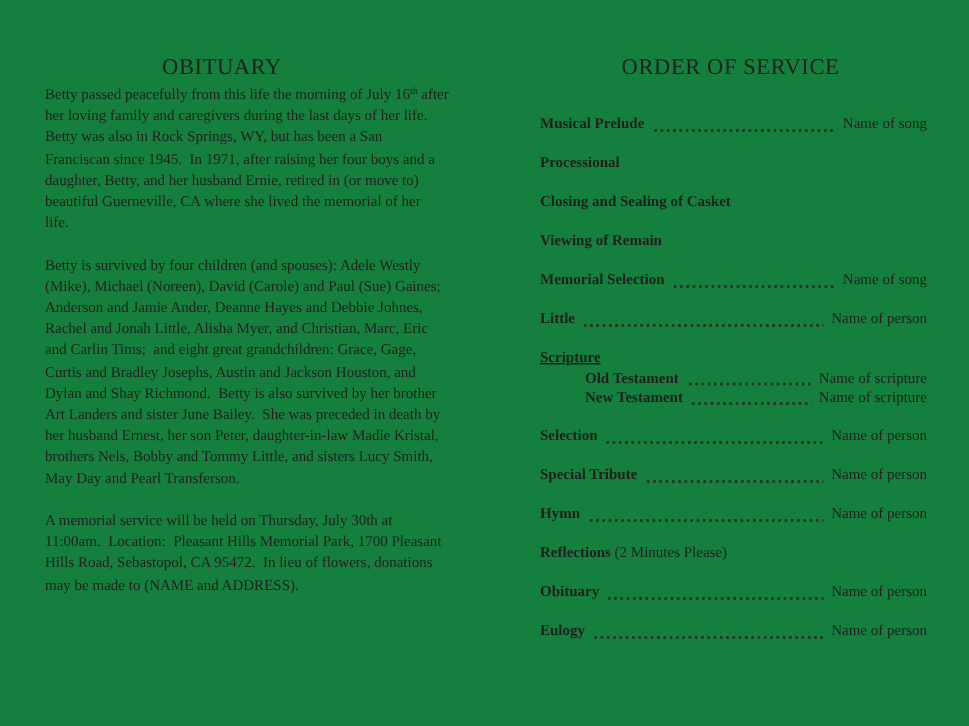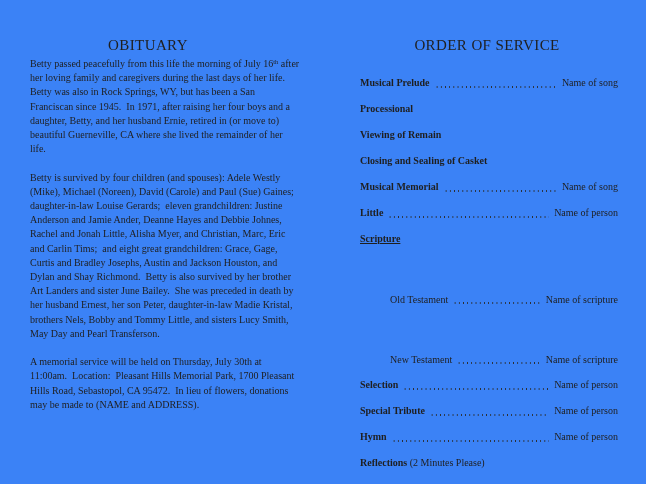--- a/index.html
+++ b/index.html
@@ -1,20 +1,20 @@
 <!DOCTYPE html>
 <html><head>
 <meta charset="utf-8">
 <style>
   html, body { margin: 0; padding: 0; }
   .page {
     position: relative;
     width: 646px;
     height: 484px;
-    background: #3b82f6;
+    background: #15803d;
     color: #1F1F1F;
     font-family: "Liberation Serif", "DejaVu Serif", serif;
     overflow: hidden;
   }
   .section-title {
     position: absolute;
     top: 37px;
     transform: translateX(-50%);
     font-size: 15px;
     font-weight: 400;
@@ -49,21 +49,21 @@
   .srow {
     display: flex;
     align-items: baseline;
     line-height: 14px;
     margin-bottom: 12px;
   }
   .srow.has-sub { margin-bottom: 0; text-decoration: underline; }
   .subwrap { margin-bottom: 12px; }
   .subwrap .srow { margin-bottom: 0; line-height: 13px; padding-left: 30px; }
   .slabel { font-weight: 700; white-space: pre; }
-  .slabel.reg { font-weight: 400; margin-top: 47px; }
+  .slabel.reg { font-weight: 700; }
   .suffix { font-weight: 400; white-space: pre; }
   .svalue { white-space: pre; }
   .leader {
     flex: 1;
     height: 1.8px;
     align-self: flex-end;
     margin: 0 5px 2.5px 5px;
     background-image: radial-gradient(circle, #2B2B2B 0.8px, transparent 0.95px);
     background-size: 4.2px 1.8px;
     background-repeat: repeat-x;
@@ -79,27 +79,26 @@
 
   <div id="os-title" class="section-title">ORDER OF SERVICE</div>
 
   <div class="ob-text">
       <div class="para">
         <div class="line">Betty passed peacefully from this life the morning of July 16<sup>th</sup> after</div>
         <div class="line">her loving family and caregivers during the last days of her life.</div>
         <div class="line">Betty was also in Rock Springs, WY, but has been a San</div>
         <div class="line">Franciscan since 1945.  In 1971, after raising her four boys and a</div>
         <div class="line">daughter, Betty, and her husband Ernie, retired in (or move to)</div>
-        <div class="line">beautiful Guerneville, CA where she lived the remainder of her</div>
+        <div class="line">beautiful Guerneville, CA where she lived the memorial of her</div>
         <div class="line">life.</div>
       </div>
       <div class="para">
         <div class="line">Betty is survived by four children (and spouses): Adele Westly</div>
         <div class="line">(Mike), Michael (Noreen), David (Carole) and Paul (Sue) Gaines;</div>
-        <div class="line">daughter-in-law Louise Gerards;  eleven grandchildren: Justine</div>
         <div class="line">Anderson and Jamie Ander, Deanne Hayes and Debbie Johnes,</div>
         <div class="line">Rachel and Jonah Little, Alisha Myer, and Christian, Marc, Eric</div>
         <div class="line">and Carlin Tims;  and eight great grandchildren: Grace, Gage,</div>
         <div class="line">Curtis and Bradley Josephs, Austin and Jackson Houston, and</div>
         <div class="line">Dylan and Shay Richmond.  Betty is also survived by her brother</div>
         <div class="line">Art Landers and sister June Bailey.  She was preceded in death by</div>
         <div class="line">her husband Ernest, her son Peter, daughter-in-law Madie Kristal,</div>
         <div class="line">brothers Nels, Bobby and Tommy Little, and sisters Lucy Smith,</div>
         <div class="line">May Day and Pearl Transferson.</div>
       </div>
@@ -114,27 +113,27 @@
   <div class="service-list">
       <div class="srow">
         <span class="slabel">Musical Prelude</span>
         <span class="leader"></span>
         <span class="svalue">Name of song</span>
       </div>
       <div class="srow">
         <span class="slabel">Processional</span>
       </div>
       <div class="srow">
+        <span class="slabel">Closing and Sealing of Casket</span>
+      </div>
+      <div class="srow">
         <span class="slabel">Viewing of Remain</span>
       </div>
       <div class="srow">
-        <span class="slabel">Closing and Sealing of Casket</span>
-      </div>
-      <div class="srow">
-        <span class="slabel">Musical Memorial</span>
+        <span class="slabel">Memorial Selection</span>
         <span class="leader"></span>
         <span class="svalue">Name of song</span>
       </div>
       <div class="srow">
         <span class="slabel">Little</span>
         <span class="leader"></span>
         <span class="svalue">Name of person</span>
       </div>
       <div class="srow has-sub">
         <span class="slabel">Scripture</span>

